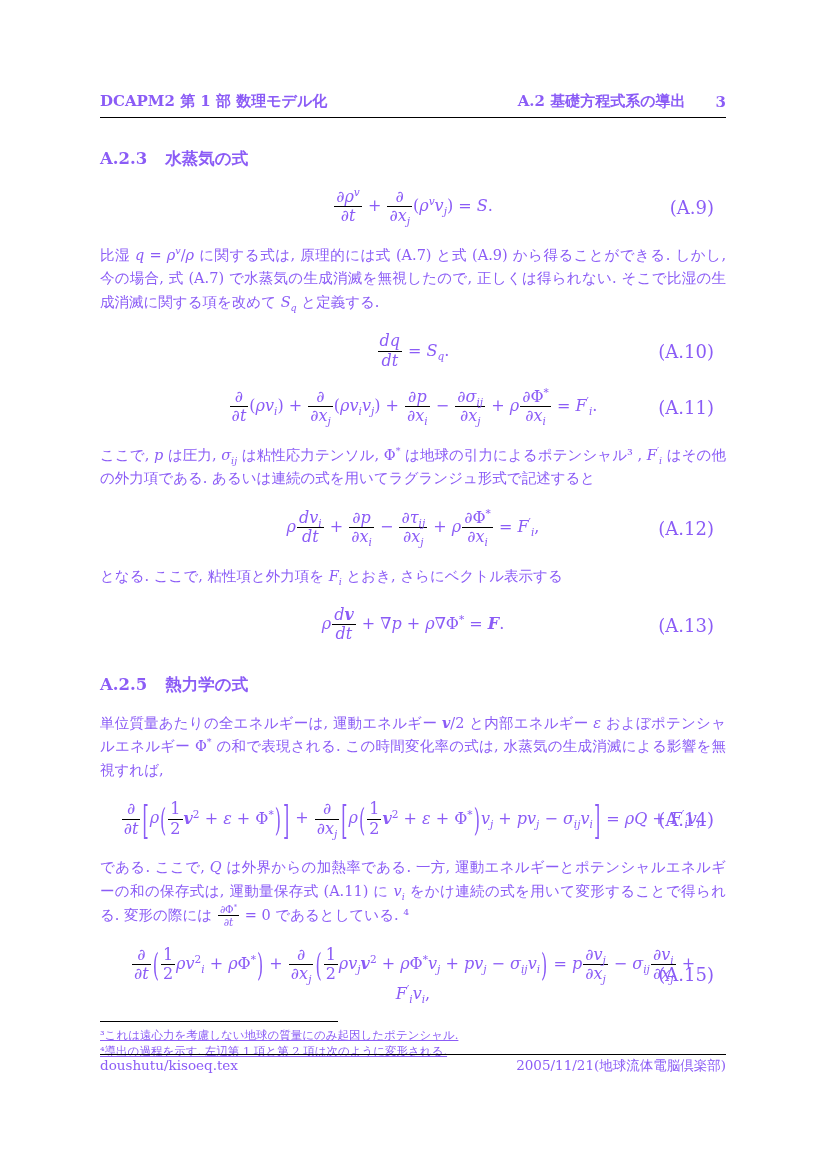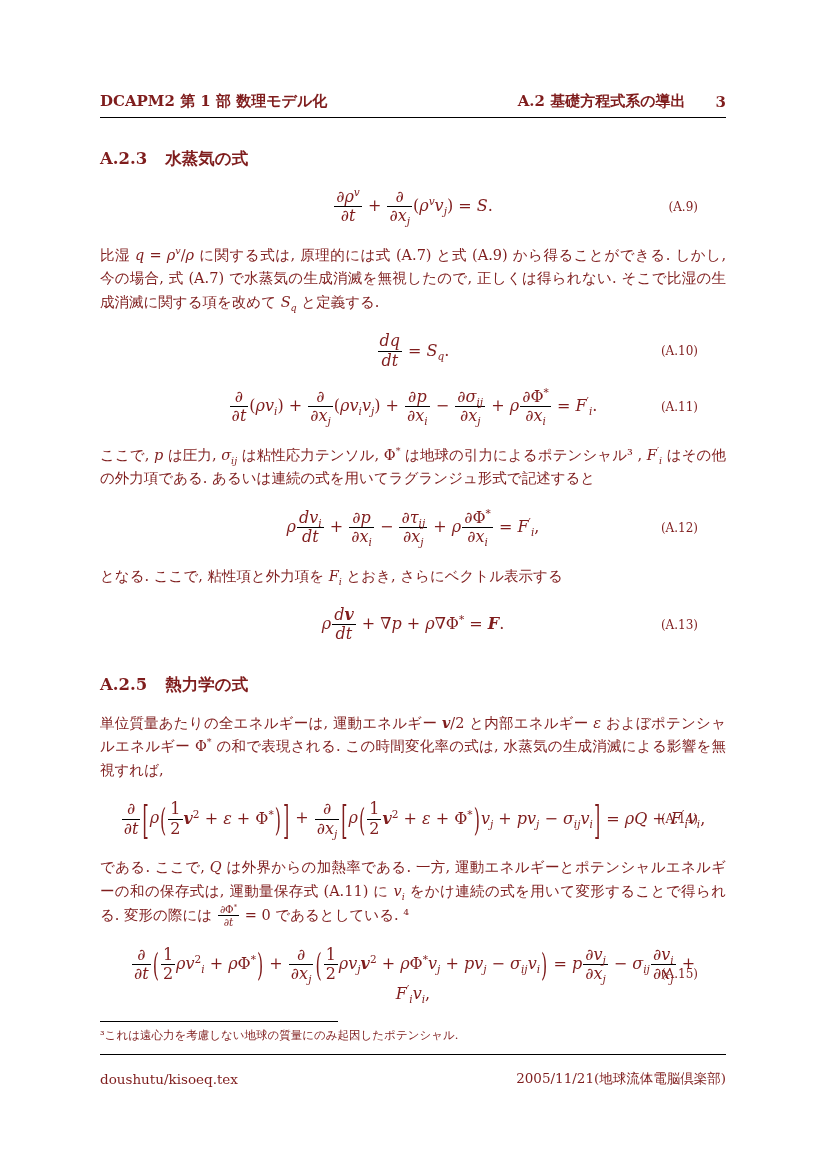--- a/index.html
+++ b/index.html
@@ -1,21 +1,21 @@
 <!DOCTYPE html>
 <html><head>
 <meta charset="utf-8">
 <style>
   html,body{margin:0;padding:0;background:#e8e8e8;}
   .page{
     position:relative;
     width:826px;height:1169px;
     background:#ffffff;
     font-family:"DejaVu Serif","Liberation Serif",serif;
-    color:#7f1d1d;
+    color:#8b5cf6;
     box-sizing:border-box;
     padding:92px 100px 0 100px;
     overflow:hidden;
   }
   
   .hdr{
     display:flex;justify-content:space-between;align-items:baseline;
     font-weight:bold;font-size:15px;
     border-bottom:1.5px solid #000;
     padding-bottom:6px;
@@ -33,31 +33,30 @@
   sub,sup{font-size:66%;line-height:0;}
   .frac{display:inline-block;text-align:center;vertical-align:middle;line-height:1.15;margin:0 1px;}
   .frac .num{display:block;padding:0 2px;}
   .frac .den{display:block;border-top:1px solid #000;padding:0 2px;}
   .frac.sm{font-size:0.72em;}
   .bv{font-weight:bold;font-style:italic;}
   .delim{display:inline-block;vertical-align:middle;transform-origin:50% 50%;padding:0 1px;}
   
   .eq{position:relative;text-align:center;font-size:16px;margin:18px 12px;}
   .eq-body{display:inline-block;}
-  .eq-tag{position:absolute;right:16px;top:50%;transform:translateY(-50%);font-size:12px;}
+  .eq-tag{position:absolute;right:0;top:50%;transform:translateY(-50%);font-size:18px;}
   
   .fnrule{width:238px;border-top:1px solid #000;margin:14px 0 6px 0;}
-  .fn{font-size:11.5px;line-height:1.35;margin:1px 0;}
+  .fn{font-size:11.5px;line-height:1.35;margin:1px 0;text-decoration:underline;}
   
   .ftr{
     position:absolute;left:100px;right:100px;top:1054px;
-    border-top:1px solid #000;padding-top:15px;
+    border-top:1px solid #000;padding-top:2px;
     display:flex;justify-content:space-between;
     font-size:13.5px;
-    align-items:center;
   }
 </style>
 </head>
 <body>
 
 <div class="page">
 
   <header class="hdr">
     <span>DCAPM2 第 1 部 数理モデル化</span>
     <span class="hdr-right">
@@ -117,19 +116,20 @@
 
   <p class="para">である. ここで, <span class="m"><span><i>Q</i></span></span> は外界からの加熱率である. 一方, 運動エネルギーとポテンシャルエネルギーの和の保存式は, 運動量保存式 (A.11) に <span class="m"><span><i>v</i></span><sub><span><i>i</i></span></sub></span> をかけ連続の式を用いて変形することで得られる. 変形の際には <span class="frac sm"><span class="num"><span class="m"><span><i>∂</i>Φ</span><sup><span>*</span></sup></span></span><span class="den"><span class="m"><span><i>∂t</i></span></span></span></span> <span class="m"><span>= 0</span></span> であるとしている. ⁴</p>
 
   <div class="eq">
     <span class="eq-body"><span class="frac"><span class="num"><span class="m"><span><i>∂</i></span></span></span><span class="den"><span class="m"><span><i>∂t</i></span></span></span></span><span class="delim" style="transform: scaleY(2);">(</span><span class="frac"><span class="num"><span class="m"><span>1</span></span></span><span class="den"><span class="m"><span>2</span></span></span></span><span class="m"><span><i>ρv</i></span><sup><span>2</span></sup><sub><span><i>i</i></span></sub><span> + <i>ρ</i>Φ</span><sup><span>*</span></sup></span><span class="delim" style="transform: scaleY(2);">)</span><span class="m"><span> + </span></span><span class="frac"><span class="num"><span class="m"><span><i>∂</i></span></span></span><span class="den"><span class="m"><span><i>∂x</i></span><sub><span><i>j</i></span></sub></span></span></span><span class="delim" style="transform: scaleY(2);">(</span><span class="frac"><span class="num"><span class="m"><span>1</span></span></span><span class="den"><span class="m"><span>2</span></span></span></span><span class="m"><span><i>ρv</i></span><sub><span><i>j</i></span></sub><b class="bv"><span><i>v</i></span></b><sup><span>2</span></sup><span> + <i>ρ</i>Φ</span><sup><span>*</span></sup><span><i>v</i></span><sub><span><i>j</i></span></sub><span> + <i>pv</i></span><sub><span><i>j</i></span></sub><span> − <i>σ</i></span><sub><span><i>ij</i></span></sub><span><i>v</i></span><sub><span><i>i</i></span></sub></span><span class="delim" style="transform: scaleY(2);">)</span><span class="m"><span> = <i>p</i></span></span><span class="frac"><span class="num"><span class="m"><span><i>∂v</i></span><sub><span><i>j</i></span></sub></span></span><span class="den"><span class="m"><span><i>∂x</i></span><sub><span><i>j</i></span></sub></span></span></span><span class="m"><span> − <i>σ</i></span><sub><span><i>ij</i></span></sub></span><span class="frac"><span class="num"><span class="m"><span><i>∂v</i></span><sub><span><i>i</i></span></sub></span></span><span class="den"><span class="m"><span><i>∂x</i></span><sub><span><i>j</i></span></sub></span></span></span><span class="m"><span> + <i>F</i></span><sup><span>′</span></sup><sub><span><i>i</i></span></sub><span><i>v</i></span><sub><span><i>i</i></span></sub><span>,</span></span></span>
     <span class="eq-tag">(A.15)</span>
   </div>
 
   <div class="fnrule"></div>
   <p class="fn">³これは遠心力を考慮しない地球の質量にのみ起因したポテンシャル.</p>
+  <p class="fn">⁴導出の過程を示す. 左辺第 1 項と第 2 項は次のように変形される.</p>
 
   <footer class="ftr">
     <span>doushutu/kisoeq.tex</span>
     <span>2005/11/21(地球流体電脳倶楽部)</span>
   </footer>
 
 </div>
 
 </body></html>

